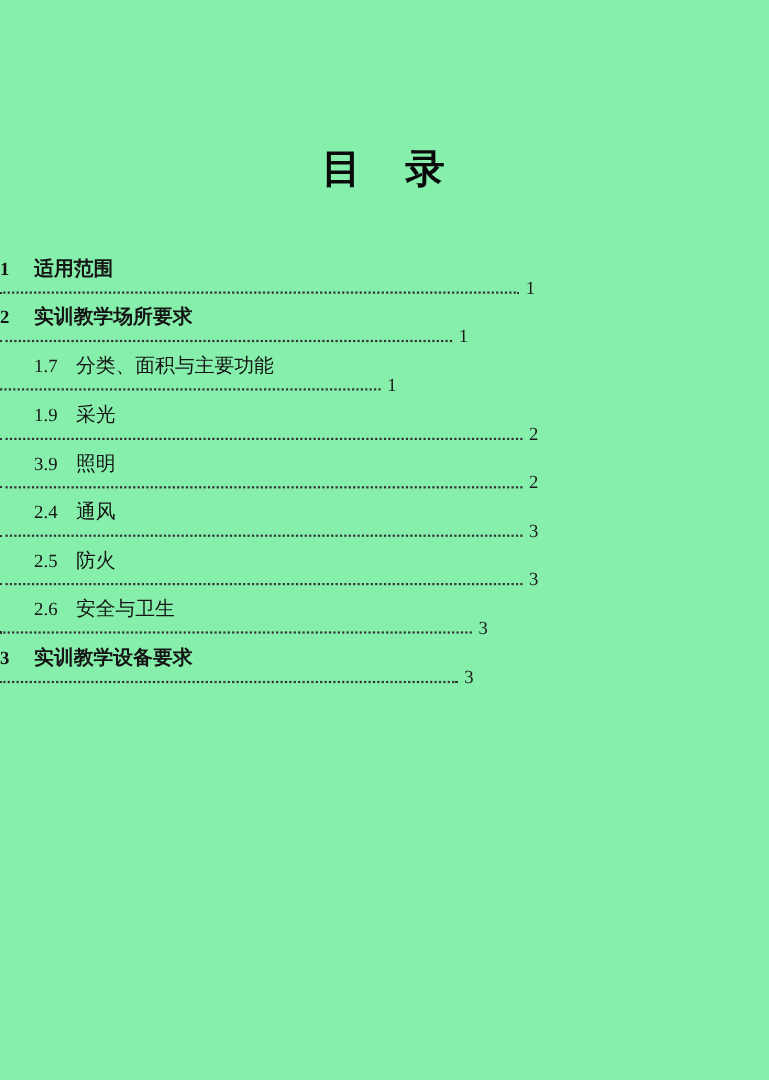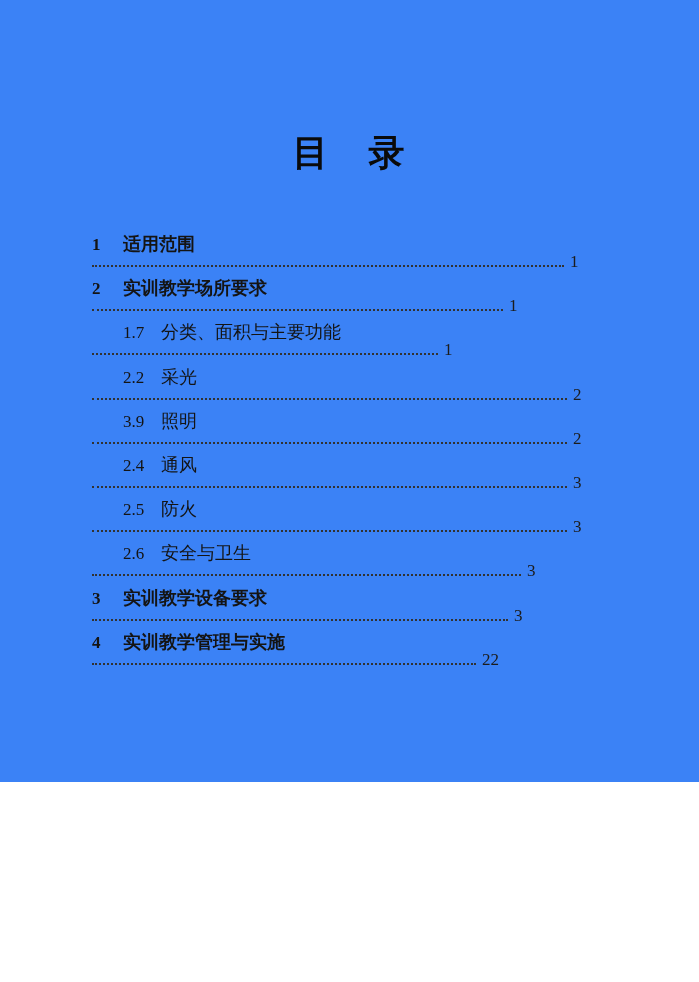--- a/index.html
+++ b/index.html
@@ -3,39 +3,38 @@
 <meta charset="utf-8">
 <style>
   html, body {
     margin: 0;
     padding: 0;
     background: #ffffff;
   }
   .page {
     position: relative;
     width: 699px;
-    height: 782px;
-    background: #3b82f6;
+    height: 982px;
+    background: #86efac;
     overflow: hidden;
     color: #141414;
   }
   .toc-title {
     padding-top: 131px;
     line-height: 44px;
     text-align: center;
     font-family: "Liberation Sans", sans-serif;
     font-weight: bold;
     font-size: 36px;
     letter-spacing: 2px;
     color: #0a0a0a;
     white-space: pre;
   }
   .toc-list {
     margin-top: 58px;
-    margin-left: 92px;
     width: 560px;
   }
   .toc-entry {
     height: 44.2px;
   }
   .entry-line {
     height: 22px;
     line-height: 22px;
     font-size: 18px;
     white-space: nowrap;
@@ -122,21 +121,21 @@
       <div class="entry-line">
         <span class="num">1.7</span><span class="txt">分类、面积与主要功能</span>
       </div>
       <div class="leader-line">
         <span class="dots"></span><span class="pagenum">1</span>
       </div>
     </div>
 
     <div class="toc-entry lvl2 e3">
       <div class="entry-line">
-        <span class="num">2.2</span><span class="txt">采光</span>
+        <span class="num">1.9</span><span class="txt">采光</span>
       </div>
       <div class="leader-line">
         <span class="dots"></span><span class="pagenum">2</span>
       </div>
     </div>
 
     <div class="toc-entry lvl2 e4">
       <div class="entry-line">
         <span class="num">3.9</span><span class="txt">照明</span>
       </div>
@@ -174,23 +173,15 @@
 
     <div class="toc-entry lvl1 e8">
       <div class="entry-line">
         <span class="num">3</span><span class="txt">实训教学设备要求</span>
       </div>
       <div class="leader-line">
         <span class="dots"></span><span class="pagenum">3</span>
       </div>
     </div>
 
-    <div class="toc-entry lvl1 e9">
-      <div class="entry-line">
-        <span class="num">4</span><span class="txt">实训教学管理与实施</span>
-      </div>
-      <div class="leader-line">
-        <span class="dots"></span><span class="pagenum">22</span>
-      </div>
-    </div>
 
   </div>
 </div>
 
 </body></html>

